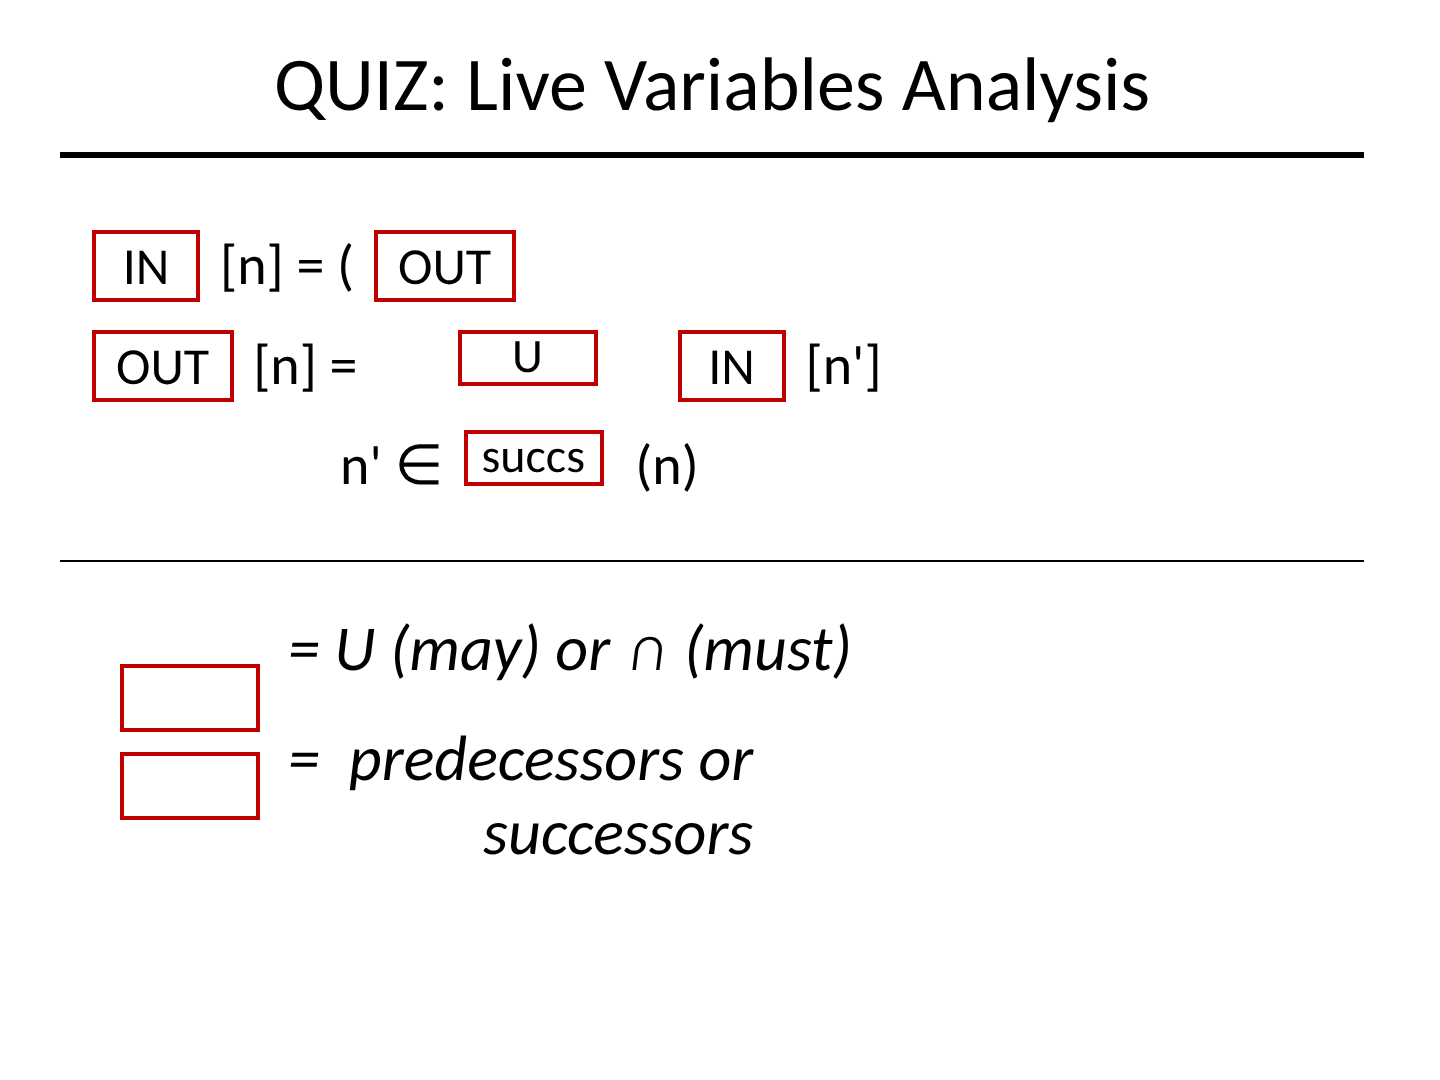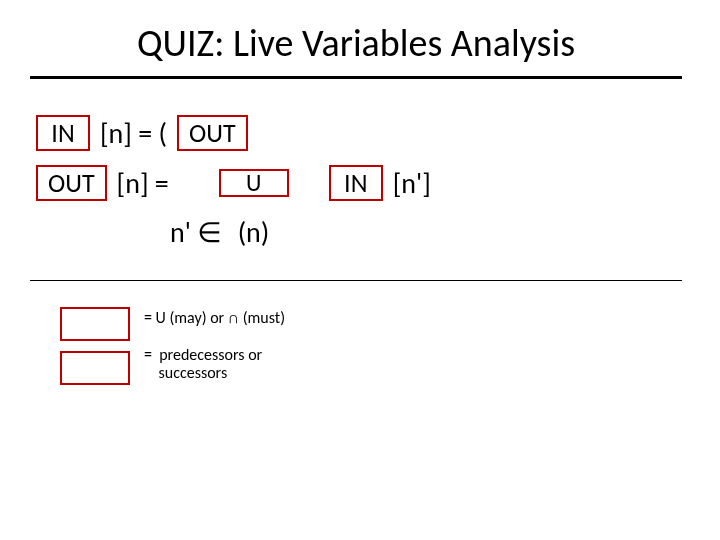--- a/index.html
+++ b/index.html
@@ -1,33 +1,33 @@
 <!DOCTYPE html>
 <html><head>
 <meta charset="utf-8">
 <style>
   * { box-sizing: border-box; margin: 0; padding: 0; }
   html, body { width: 720px; height: 540px; background: #fff; font-family: Calibri, Arial, sans-serif; color: #000; }
   .slide { width: 712px; height: 540px; position: relative; padding: 10px 30px 20px 30px; }
   .title { font-size: 38px; text-align: center; margin-top: 10px; margin-bottom: 10px; font-weight: 400; }
   .hr-thick { border: none; border-top: 3px solid #000; margin: 0 0 36px 0; }
   .hr-thin { border: none; border-top: 1px solid #000; margin: 30px 0 26px 0; }
-  .eqrow { display: flex; align-items: center; gap: 10px; font-size: 28px; margin: 14px 0 14px 6px; flex-wrap: wrap; }
+  .eqrow { display: flex; align-items: flex-start; gap: 10px; font-size: 28px; margin: 14px 0 14px 16px; flex-wrap: wrap; }
   .blank { display: inline-block; border: 2.5px solid #c00000; background: #fff; text-align: center; padding: 2px 10px; min-width: 54px; min-height: 34px; line-height: 28px; font-size: 26px; }
   .blank.small { min-width: 70px; min-height: 28px; padding: 0px 6px; font-size: 24px; line-height: 24px; }
   .blank.empty { min-width: 62px; min-height: 34px; }
   .eqtext { font-size: 28px; }
   .indent { margin-left: 140px; }
   .legend { display: flex; align-items: flex-start; gap: 20px; margin-left: 18px; margin-top: 14px; }
   .legend-col-left { display: flex; flex-direction: column; gap: 18px; }
   .legend-col-mid { display: flex; flex-direction: column; gap: 18px; align-items: flex-start; }
   .legend-midblock { display: flex; align-items: center; gap: 14px; }
   .legend-boxgroup { display: flex; flex-direction: column; gap: 10px; }
   .legend-text { font-size: 26px; line-height: 1.15; }
-  .legend-text.small { font-size: 16px; }
+  .legend-text.small { font-size: 32px; font-style: italic; }
 </style>
 </head>
 <body>
 
 <div class="slide">
 
   <h1 class="title">QUIZ: Live Variables Analysis</h1>
   <hr class="hr-thick">
 
   <div class="eqrow">
@@ -41,33 +41,34 @@
     <span class="eqtext">[n] =</span>
     <span style="display:inline-block; width:30px;"></span>
     <span class="blank small">U</span>
     <span style="display:inline-block; width:20px;"></span>
     <span class="blank">IN</span>
     <span class="eqtext">[n']</span>
   </div>
 
   <div class="eqrow indent">
     <span class="eqtext">n' ∈</span>
+    <span class="blank small">succs</span>
     <span class="eqtext" style="margin-left:6px;">(n)</span>
   </div>
 
   <hr class="hr-thin">
 
   <div class="legend">
 
     <div class="legend-midblock" style="margin-left:12px;">
       <div class="legend-boxgroup">
         <span class="blank empty" style="min-width:70px;"></span>
         <span class="blank empty" style="min-width:70px;"></span>
       </div>
       <div class="legend-col-mid">
         <span class="legend-text small">= U (may) or ∩ (must)</span>
-        <span class="legend-text small" style="white-space:pre;">=  predecessors or
+        <span class="legend-text small" style="white-space:pre;text-align:right;">=  predecessors or
     successors</span>
       </div>
     </div>
   </div>
 
 </div>
 
 </body></html>

